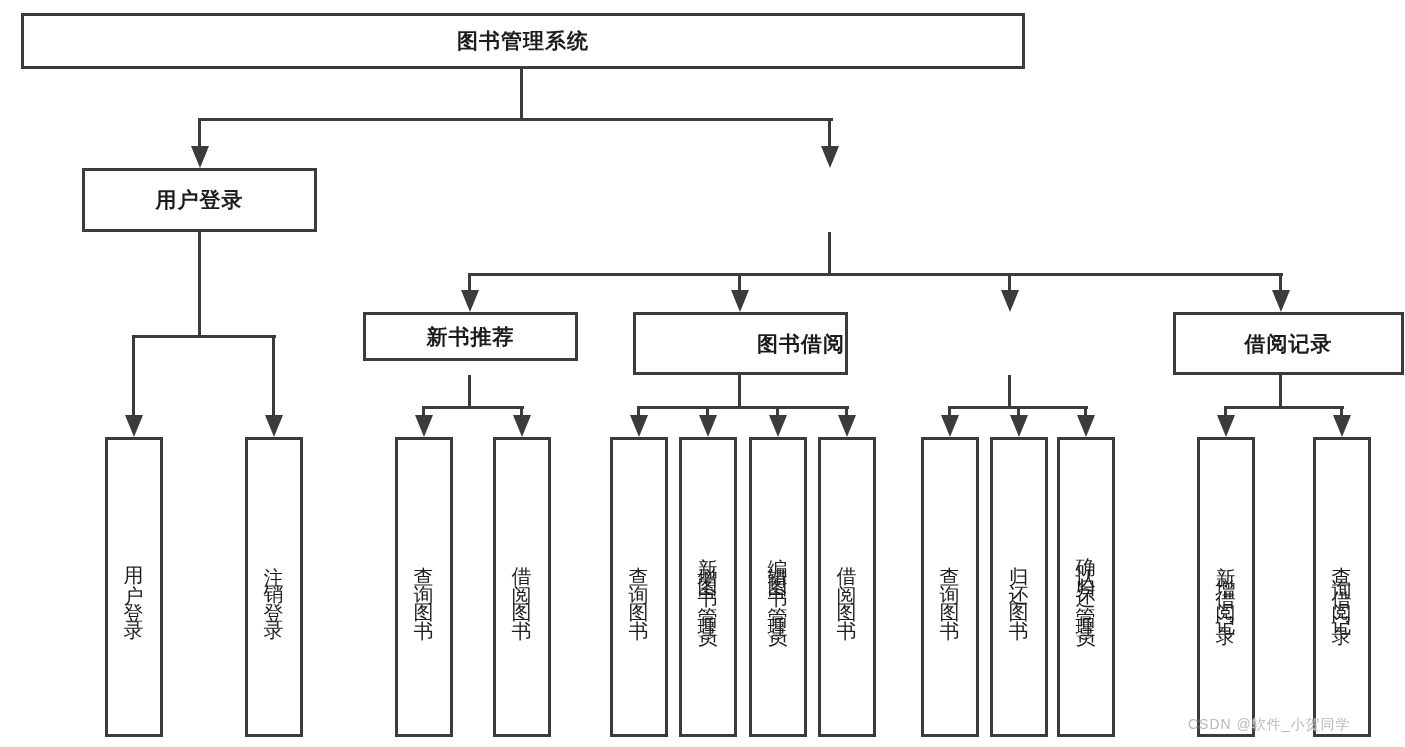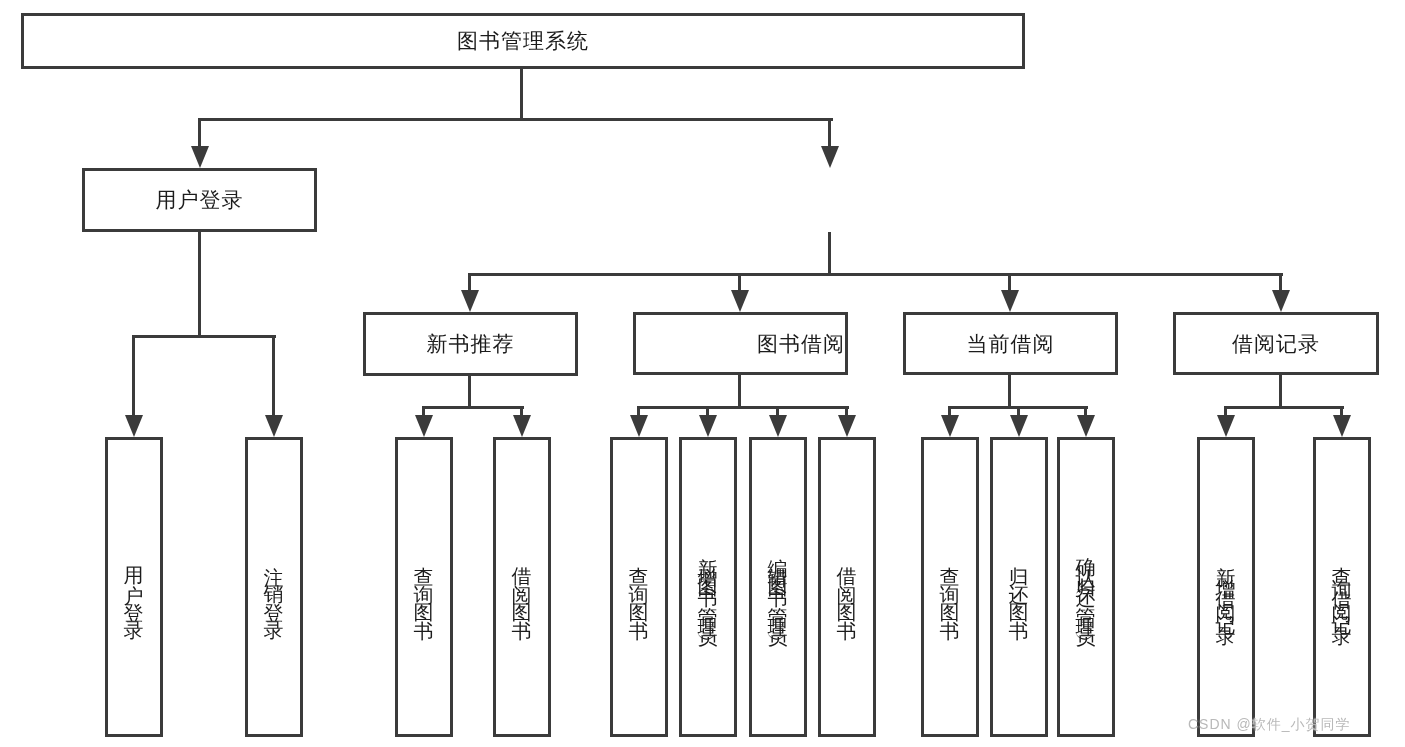--- a/index.html
+++ b/index.html
@@ -12,21 +12,21 @@
   body{font-family:"Liberation Sans","DejaVu Sans",sans-serif;}
   #canvas{
     position:relative;width:1405px;height:747px;background:#ffffff;overflow:hidden;
   }
   .node{
     position:absolute;box-sizing:border-box;background:var(--fill);
     border:3px solid var(--line);
     display:flex;align-items:center;justify-content:center;
     color:var(--text);
   }
-  .hlabel{font-size:21px;letter-spacing:1px;white-space:nowrap;}
+  .hlabel{font-size:21px;letter-spacing:1px;white-space:nowrap;font-weight:bold;}
   .leaf .vtext{
     writing-mode:vertical-rl;
     text-orientation:mixed;
     font-size:20px;
     line-height:1;
     color:var(--text);
     white-space:nowrap;
   }
   .cline{position:absolute;background:var(--line);}
   .arrowhead{
@@ -49,30 +49,27 @@
 <div id="canvas">
 
   <div class="node" style="left:21px;top:13px;width:1004px;height:56px;">
     <span class="hlabel">图书管理系统</span>
   </div>
 
   <div class="node" style="left:82px;top:168px;width:235px;height:64px;">
     <span class="hlabel">用户登录</span>
   </div>
 
-  <div class="node" style="left:363px;top:312px;width:215px;height:64px;">
+  <div class="node" style="left:363px;top:312px;width:215px;height:49px;">
     <span class="hlabel">新书推荐</span>
   </div>
   <div class="node" style="left:633px;top:312px;width:215px;height:63px;justify-content:flex-end;">
     <span class="hlabel">图书借阅</span>
   </div>
-  <div class="node" style="left:903px;top:312px;width:215px;height:63px;">
-    <span class="hlabel">当前借阅</span>
-  </div>
-  <div class="node" style="left:1173px;top:312px;width:206px;height:63px;">
+  <div class="node" style="left:1173px;top:312px;width:231px;height:63px;">
     <span class="hlabel">借阅记录</span>
   </div>
 
   <div class="node leaf" style="left:105px;top:437px;width:58px;height:300px;">
     <span class="vtext" style="letter-spacing: 18px;">用户登录</span>
   </div>
   <div class="node leaf" style="left:245px;top:437px;width:58px;height:300px;">
     <span class="vtext" style="letter-spacing: 18px;">注销登录</span>
   </div>
   <div class="node leaf" style="left:395px;top:437px;width:58px;height:300px;">

